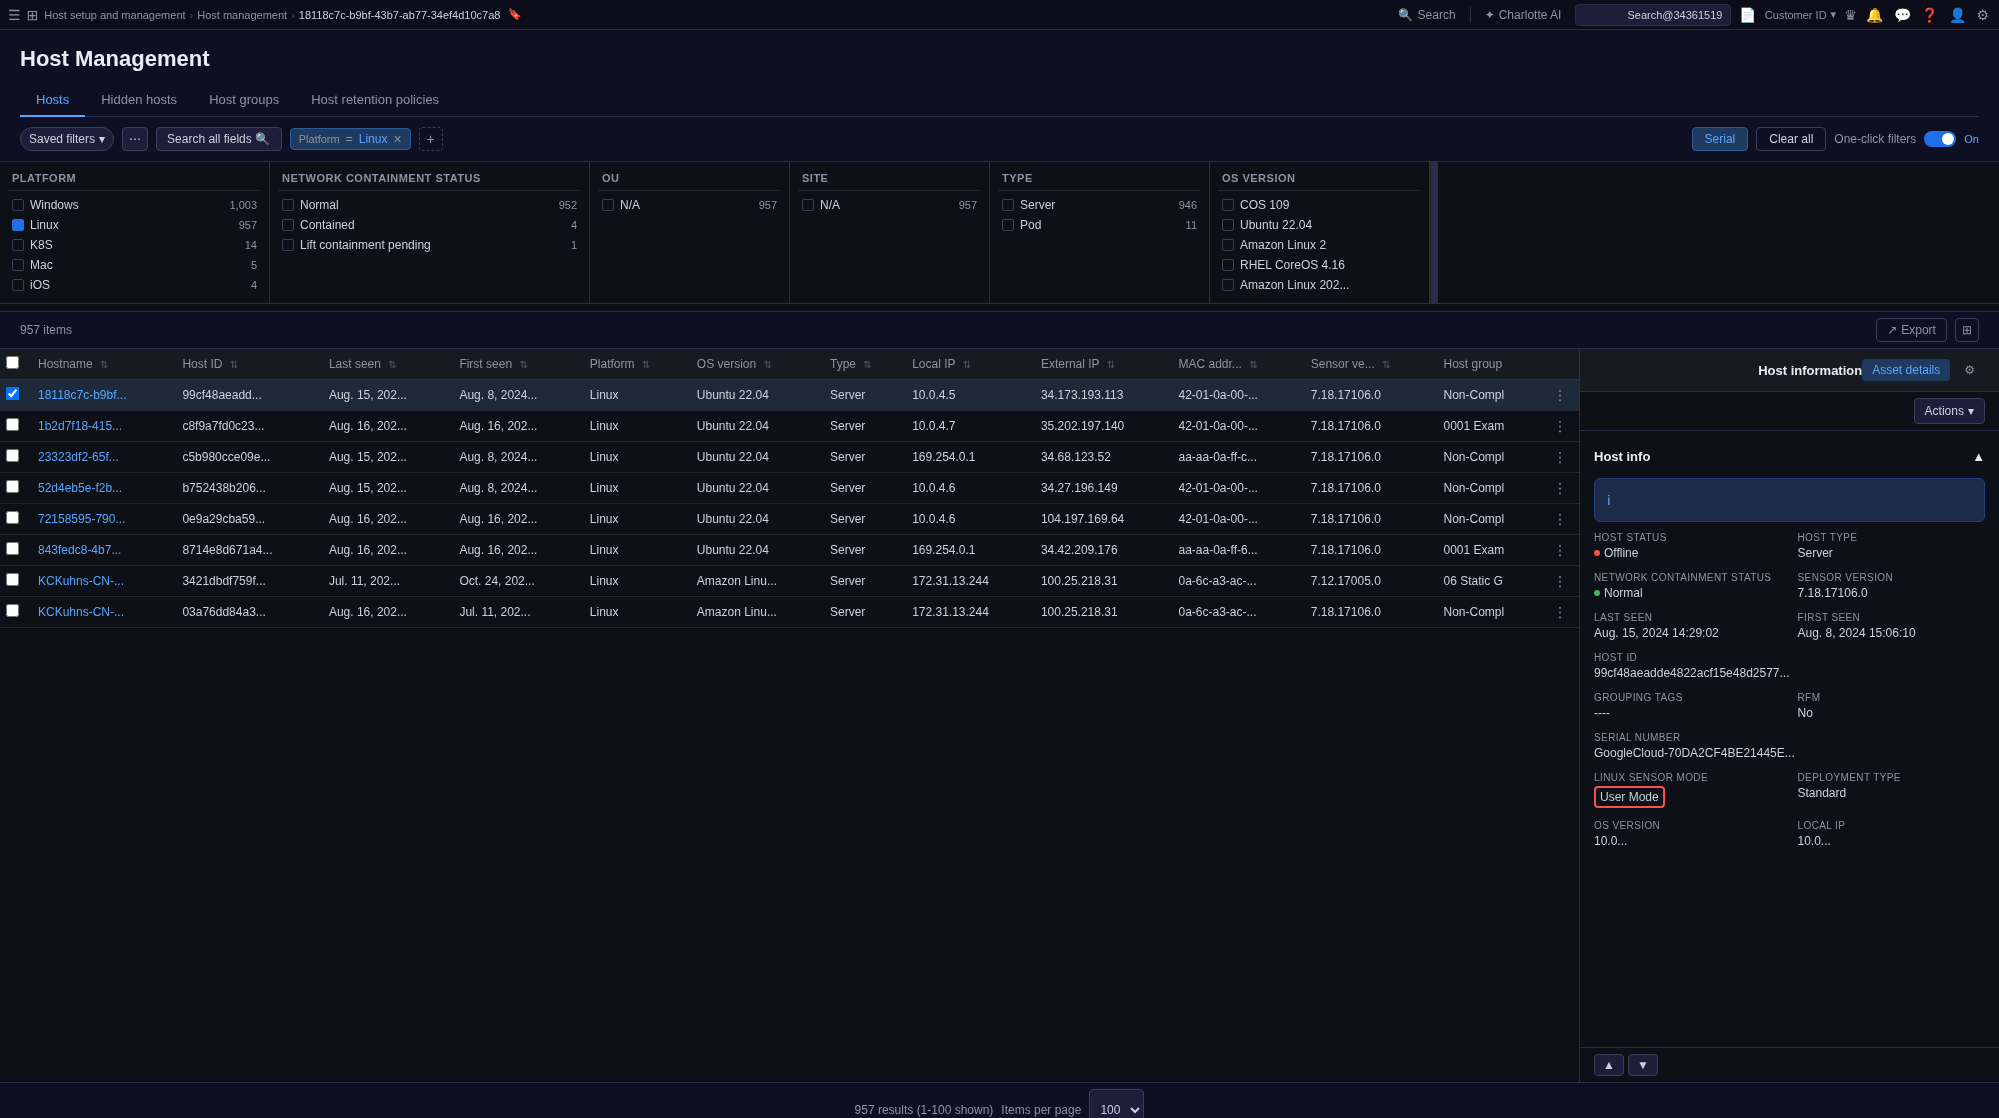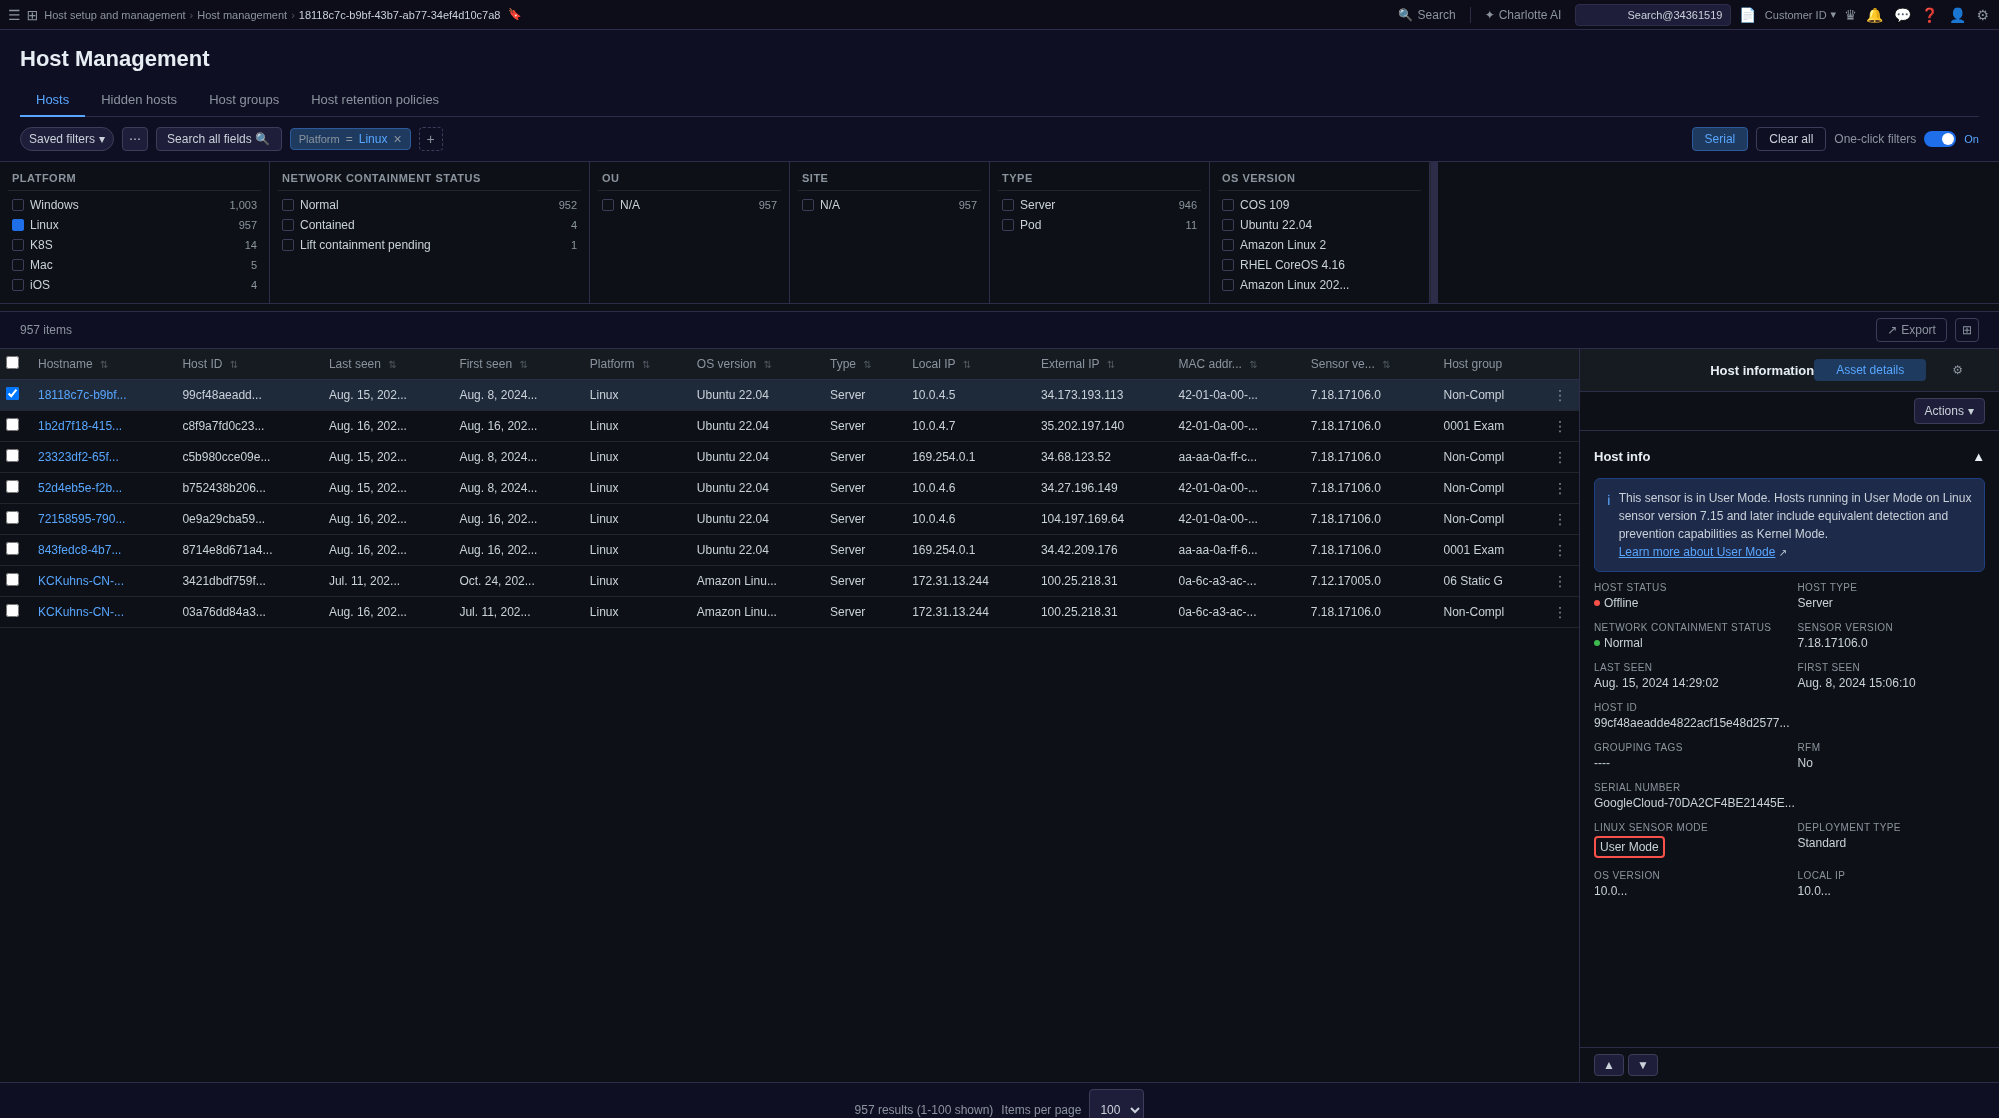--- a/index.html
+++ b/index.html
@@ -289,21 +289,21 @@
     }
     .detail-header {
       display: flex; align-items: center; justify-content: flex-end;
       padding: 10px 14px;
       border-bottom: 1px solid #2d2d4a;
       background: #161b22;
     }
     .detail-header-title { font-size: 13px; font-weight: 600; color: #e6edf3; }
     .detail-header-tabs { display: flex; gap: 4px; }
     .detail-tab {
-      padding: 4px 22px; border-radius: 4px; font-size: 12px;
+      padding: 4px 10px; border-radius: 4px; font-size: 12px;
       cursor: pointer; color: #8b949e;
     }
     .detail-tab.active { background: #1e3a5f; color: #58a6ff; }
     .detail-actions-row {
       display: flex; justify-content: flex-end;
       padding: 6px 14px;
       border-bottom: 1px solid #2d2d4a;
     }
     .actions-btn {
       display: flex; align-items: center; gap: 4px;
@@ -832,26 +832,20 @@
       </div>
 
       <div class="detail-body">
         <div class="detail-section-title">
           <span>Host info</span>
           <span>▲</span>
         </div>
 
         <div class="info-banner">
           <span class="info-icon">ℹ</span>
-          <div>
-            <span>This sensor is in User Mode. Hosts running in User Mode on Linux sensor version 7.15 and later include equivalent detection and prevention capabilities as Kernel Mode.</span>
-            <br>
-            <a class="info-link">Learn more about User Mode</a>
-            <span style="font-size:10px;">↗</span>
-          </div>
         </div>
 
         <div class="detail-grid">
           <div class="detail-field">
             <span class="detail-field-label">Host status</span>
             <span class="detail-field-value offline">
               <span class="status-dot"></span>
               <span>Offline</span>
             </span>
           </div>

